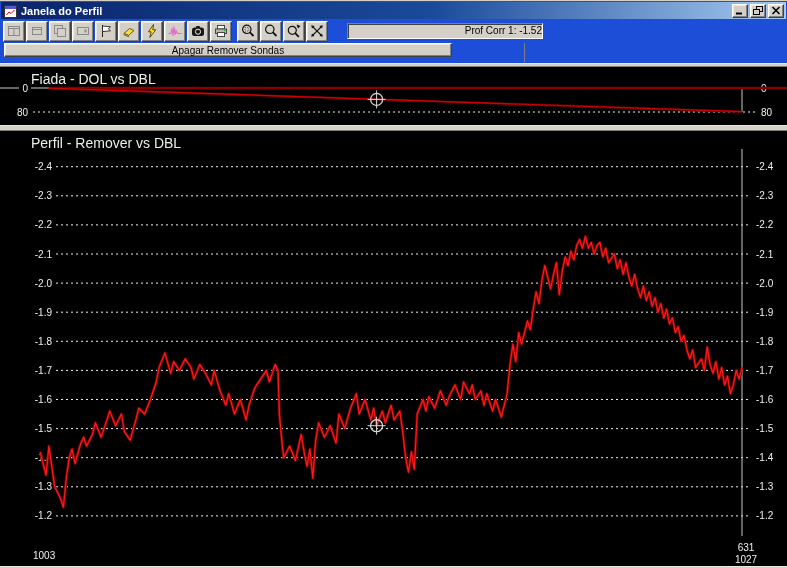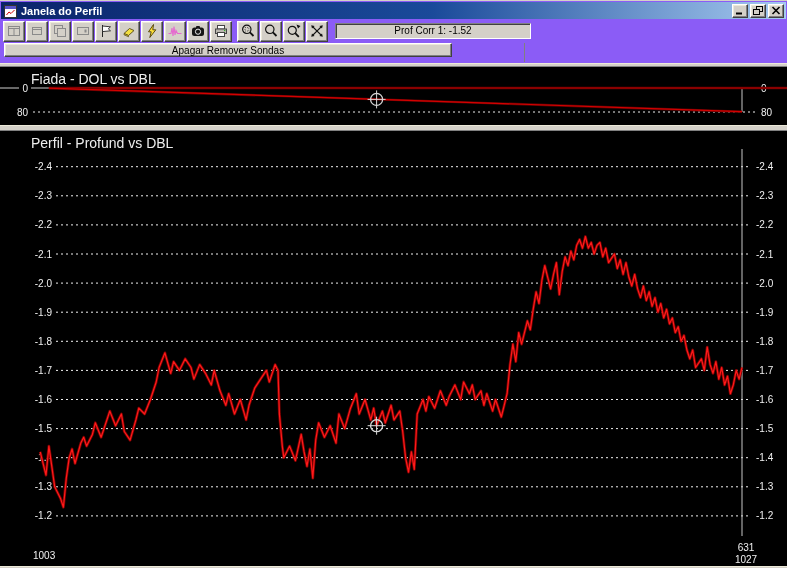--- a/index.html
+++ b/index.html
@@ -1,36 +1,36 @@
 <!DOCTYPE html>
 <html><head>
 <meta charset="utf-8">
 <style>
   html,body{margin:0;padding:0;background:#d4d0c8;}
   *{box-sizing:border-box;}
-  .window{position:relative;width:787px;height:568px;background:#8b5cf6;overflow:hidden;
+  .window{position:relative;width:787px;height:568px;background:#1d4ed8;overflow:hidden;
     font-family:"Liberation Sans",sans-serif;border-top:1px solid #d4d0c8;}
   .titlebar{position:absolute;left:1px;top:1px;width:785px;height:17px;
     background:linear-gradient(90deg,#0a246a 0%,#1a4a9a 55%,#a6caf0 100%);
     display:flex;align-items:center;padding:0 2px 0 3px;}
   .title{color:#fff;font-size:11px;font-weight:bold;margin-left:4px;flex:1;white-space:nowrap;}
   .app-icon{width:13px;height:13px;display:inline-block;}
   .winbtns{display:flex;gap:2px;}
   .wbtn{width:16px;height:14px;background:#d4d0c8;border:1px solid;padding:0;
     border-color:#fff #404040 #404040 #fff;box-shadow:inset -1px -1px 0 #808080,inset 1px 1px 0 #ece9d8;
     display:flex;align-items:center;justify-content:center;}
   .toolbar{position:absolute;left:0;top:18px;width:787px;height:24px;display:flex;align-items:center;padding-left:3px;}
   .tbtn{width:22px;height:21px;margin-right:1px;background:#d4d0c8;border:1px solid;padding:0;
     border-color:#fff #404040 #404040 #fff;box-shadow:inset -1px -1px 0 #808080,inset 1px 1px 0 #ece9d8;
     display:flex;align-items:center;justify-content:center;}
   .tbtn svg{width:16px;height:16px;}
   .gap{width:4px;}
-  .field{width:196px;height:16px;margin-left:6px;background:#d4d0c8;border:1px solid;
+  .field{width:196px;height:16px;margin-left:18px;background:#d4d0c8;border:1px solid;
     border-color:#808080 #fff #fff #808080;box-shadow:inset 1px 1px 0 #404040;
-    font-size:10px;color:#000;text-align:center;line-height:14px;}
+    font-size:10px;color:#000;text-align:right;line-height:14px;}
   .actionrow{position:absolute;left:0;top:41px;width:787px;height:21px;}
   .actionrow::after{content:'';position:absolute;left:524px;top:1px;width:1px;height:19px;background:#808080;}
   .apagar{position:absolute;left:4px;top:1px;width:448px;height:14px;background:#d4d0c8;border:1px solid;
     border-color:#fff #404040 #404040 #fff;box-shadow:inset -1px -1px 0 #808080,inset 1px 1px 0 #ece9d8;
     font-family:"Liberation Sans",sans-serif;font-size:10px;color:#000;}
   .ridge{position:absolute;left:0;width:787px;background:#d4d0c8;border-top:1px solid #ece9d8;border-bottom:1px solid #808080;}
   .r1{top:62px;height:4px;} .r2{top:124px;height:6px;} .r3{top:565px;height:3px;border-bottom:none;}
   .chart{position:absolute;left:0;width:787px;background:#000;}
   .chart.top{top:66px;height:58px;} .chart.main{top:130px;height:435px;}
   .chart svg{position:absolute;left:0;top:0;}
@@ -246,17 +246,17 @@
         <polyline points="40.2,320.9 46.0,344.2 48.9,315.1 54.7,355.8 60.5,367.4 63.4,376.2 66.3,347.1 69.2,326.7 72.1,318.0 75.0,332.5 80.8,312.1 83.7,306.3 86.6,315.1 92.4,303.4 95.3,291.8 101.1,306.3 104.0,297.6 109.8,280.1 115.6,294.7 121.4,283.0 124.3,300.5 130.1,309.2 135.9,288.9 138.8,277.2 144.6,283.0 150.4,268.5 156.2,251.0 159.1,236.5 164.9,221.9 170.7,242.3 173.6,230.7 179.4,239.4 185.2,227.8 191.0,236.5 193.9,248.1 199.7,233.6 205.5,242.3 211.3,253.9 214.2,239.4 220.0,259.8 225.8,274.3 228.7,262.7 234.5,283.0 240.3,268.5 246.1,288.9 249.0,274.3 254.8,256.9 260.6,248.1 266.4,239.4 269.3,251.0 275.1,233.6 278.0,239.4 279.4,283.0 282.3,315.1 283.8,326.7 289.6,315.1 295.4,329.6 301.2,303.4 304.1,320.9 307.0,335.4 309.9,318.0 312.8,347.1 315.7,309.2 318.6,291.8 324.4,306.3 330.2,294.7 336.0,312.1 338.9,283.0 344.7,297.6 350.5,277.2 356.3,262.7 359.2,283.0 365.0,268.5 370.8,288.9 373.7,277.2 376.6,294.7 382.4,280.1 385.3,291.8 391.1,274.3 394.0,288.9 399.8,280.1 402.7,300.5 405.6,326.7 408.5,341.2 411.4,320.9 414.3,338.3 417.2,283.0 423.0,268.5 425.9,280.1 428.8,265.6 434.6,277.2 440.4,259.8 446.2,274.3 449.1,265.6 454.9,253.9 460.7,268.5 463.6,251.0 469.4,262.7 472.3,253.9 475.2,268.5 481.0,259.8 483.9,274.3 486.8,262.7 492.6,280.1 495.5,268.5 501.3,286.0 504.2,274.3 507.1,262.7 510.0,233.6 512.9,213.2 515.8,230.7 518.7,201.6 521.6,213.2 527.4,189.9 530.3,198.7 533.2,178.3 536.1,160.8 539.0,172.5 541.9,149.2 544.8,134.6 547.7,146.3 550.6,157.9 553.5,143.4 556.4,131.7 559.3,163.7 562.2,140.5 565.1,125.9 568.0,134.6 570.9,120.1 573.8,128.8 576.7,114.3 579.6,108.5 582.5,117.2 585.4,105.5 588.3,117.2 591.2,111.4 594.1,123.0 597.0,114.3 599.9,111.4 602.8,125.9 605.7,117.2 608.6,131.7 614.4,123.0 617.3,137.6 620.2,128.8 623.1,143.4 626.0,131.7 628.9,146.3 631.8,155.0 634.7,143.4 637.6,157.9 640.5,166.6 643.4,155.0 646.3,169.6 649.2,160.8 652.1,175.4 655.0,166.6 657.9,181.2 660.8,172.5 663.7,187.0 666.6,178.3 669.5,192.8 672.4,187.0 675.3,201.6 678.2,195.7 681.1,210.3 684.0,204.5 686.9,219.0 689.8,227.8 692.7,219.0 695.6,236.5 701.4,227.8 704.3,239.4 707.2,216.1 710.1,233.6 713.0,242.3 715.9,230.7 718.8,248.1 721.7,236.5 724.6,253.9 727.5,245.2 730.4,262.7 733.3,253.9 736.2,239.4 739.1,248.1 742.0,236.5" fill="none" stroke="#ff1a1a" stroke-width="1.2" stroke-linejoin="round"></polyline>
         <g>
           <circle cx="376.59999999999934" cy="294.68999999999994" r="6" fill="none" stroke="#d8d8d8" stroke-width="1.3"></circle>
           <line x1="367.59999999999934" y1="294.68999999999994" x2="385.59999999999934" y2="294.68999999999994" stroke="#d8d8d8"></line>
           <line x1="376.59999999999934" y1="285.68999999999994" x2="376.59999999999934" y2="303.68999999999994" stroke="#d8d8d8"></line>
         </g>
         <text x="33" y="428">1003</text>
         <text x="746" y="420" text-anchor="middle">631</text>
         <text x="746" y="432" text-anchor="middle">1027</text>
       </svg>
-    <span class="ctitle">Perfil - Profund vs DBL</span>
+    <span class="ctitle">Perfil - Remover vs DBL</span>
   </div>
 
   <div class="ridge r3"></div>
 </div>
 
 </body></html>

